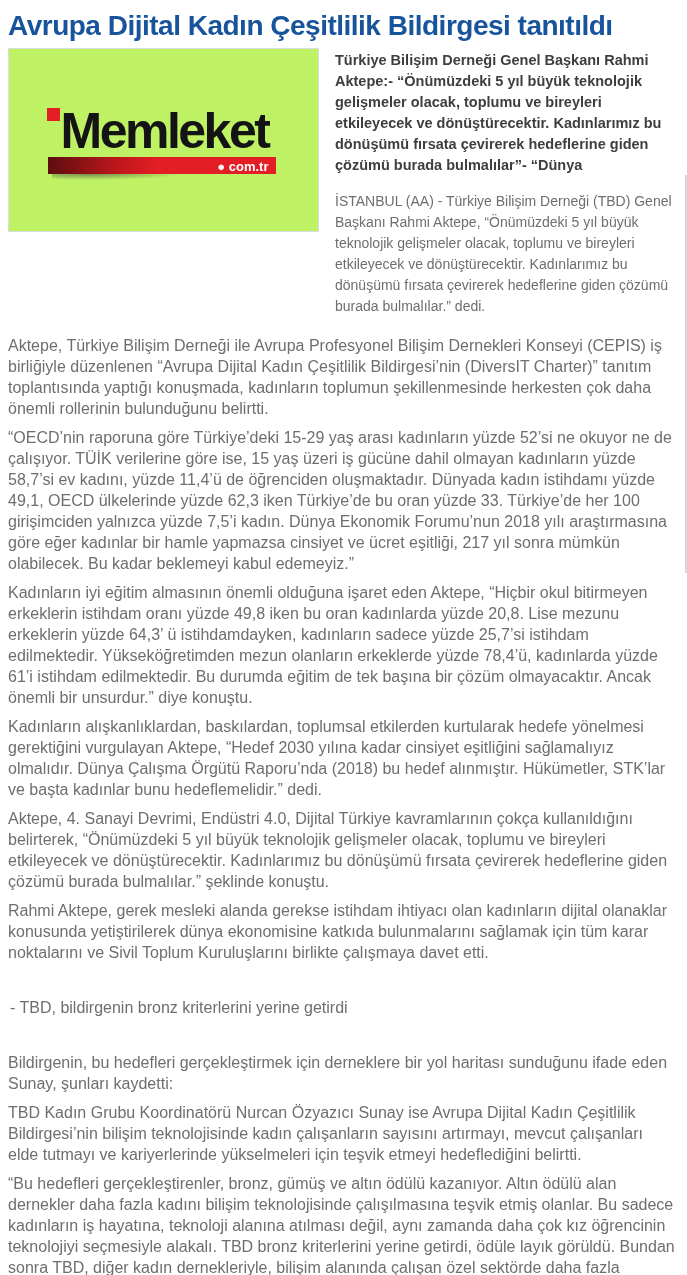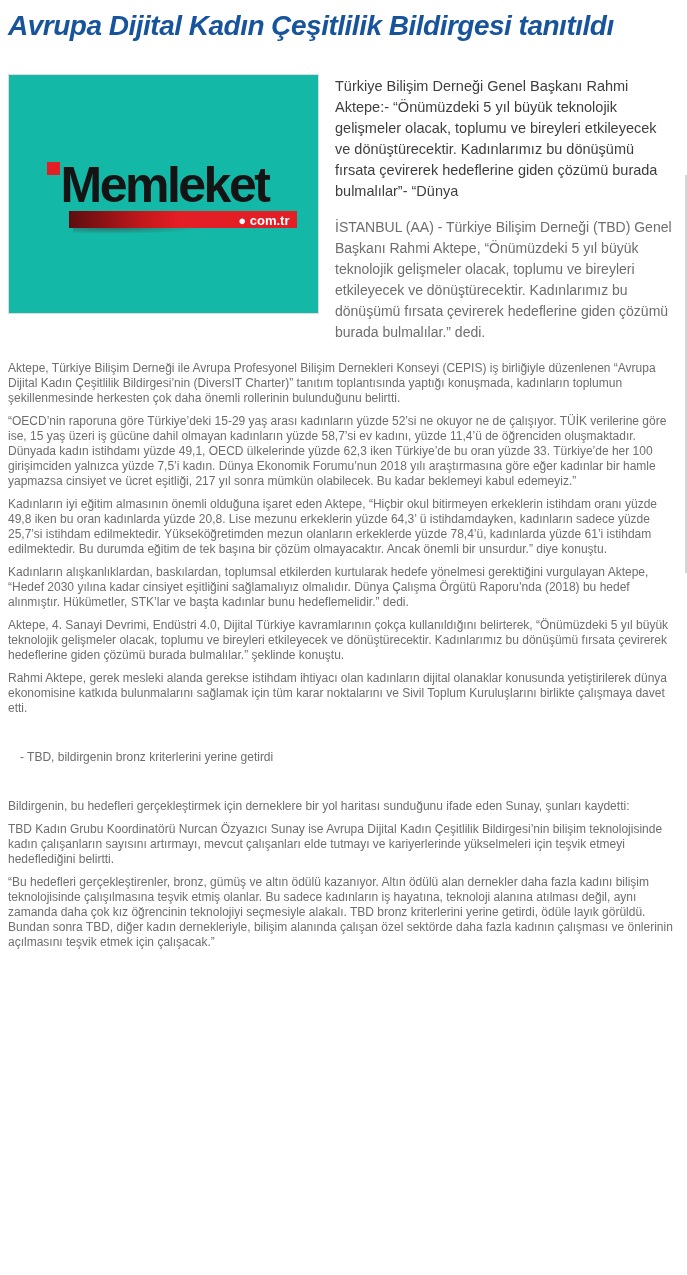--- a/index.html
+++ b/index.html
@@ -7,88 +7,87 @@
   body {
     width: 687px;
     min-height: 1275px;
     position: relative;
     font-family: "Liberation Sans", sans-serif;
     overflow: hidden;
   }
   .container { padding: 6px 12px 24px 8px; }
 
   h1.page-title {
-    margin: 2px 0 30px 0;
+    margin: 2px 0 4px 0;
     font-size: 28px;
     line-height: 36px;
     font-weight: bold;
     color: #17549b;
     letter-spacing: -0.5px;
-    font-style: italic;
   }
 
   .top-section { display: flex; gap: 16px; margin-bottom: 18px; }
 
   .image-box {
     flex: 0 0 311px;
     width: 311px;
-    height: 240px;
+    height: 184px;
     border: 1px solid #dddddd;
-    background: #14b8a6;
+    background: #bef264;
     display: flex;
     align-items: center;
     justify-content: center;
   }
   .logo { width: 232px; }
   .logo-row { position: relative; padding-left: 13px; white-space: nowrap; }
   .logo-sq {
     position: absolute; left: -1px; top: 1px;
     width: 13px; height: 13px; background: #e31e24; display: inline-block;
   }
   .logo-text {
     font-size: 50px; line-height: 48px; font-weight: bold;
     color: #141414; letter-spacing: -2.5px;
   }
   .logo-bar {
     position: relative;
-    margin-top: 2px; margin-left: 21px;
+    margin-top: 2px; margin-left: 0;
     height: 17px; width: 228px;
     background: linear-gradient(90deg, #5d0e10 0%, #7c1013 10%, #9c1417 20%, #c2181c 32%, #e31e24 48%, #e31e24 100%);
     text-align: right;
     padding-right: 7px;
   }
   .logo-bar::after {
     content: "";
     position: absolute; left: 4px; bottom: -6px;
     width: 130px; height: 6px;
     background: radial-gradient(ellipse at 30% 0%, rgba(60,60,60,0.55), rgba(255,255,255,0) 70%);
   }
   .logo-domain {
     color: #ffffff; font-weight: bold; font-size: 13px; line-height: 17px;
   }
 
   .right-col { flex: 1 1 auto; padding-top: 2px; }
   .lead-bold {
     margin: 0 0 15px 0;
-    font-size: 14.5px; line-height: 21px; font-weight: normal;
+    font-size: 14.5px; line-height: 21px; font-weight: bold;
     color: #3e3e3e;
   }
   .lead-intro {
     margin: 0;
     font-size: 14px; line-height: 21px;
     color: #6e6e6e;
   }
 
   .article { margin-top: 4px; }
   .para {
     margin: 0 0 8px 0;
-    font-size: 12px; line-height: 15px;
+    font-size: 16px; line-height: 21px;
     color: #6e6e6e;
   }
-  .para.spaced { margin: 34px 0 34px 12px; }
+  .para.spaced { margin: 34px 0 34px 2px; }
 
   .scroll-line {
     position: absolute;
     top: 175px; right: 0;
     width: 2px; height: 398px;
     background: #d6d6d6;
   }
 </style>
 </head>
 <body>

